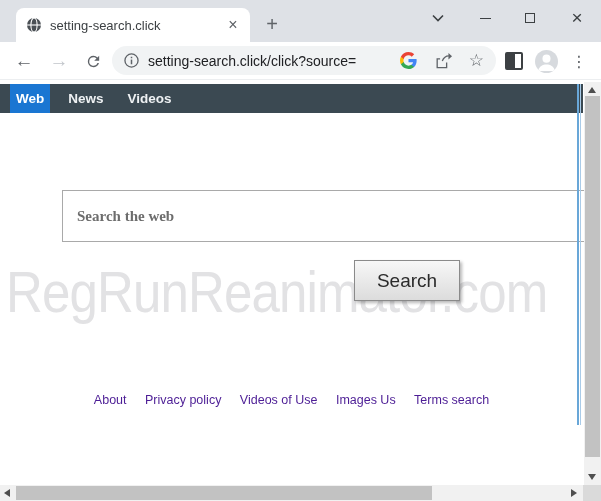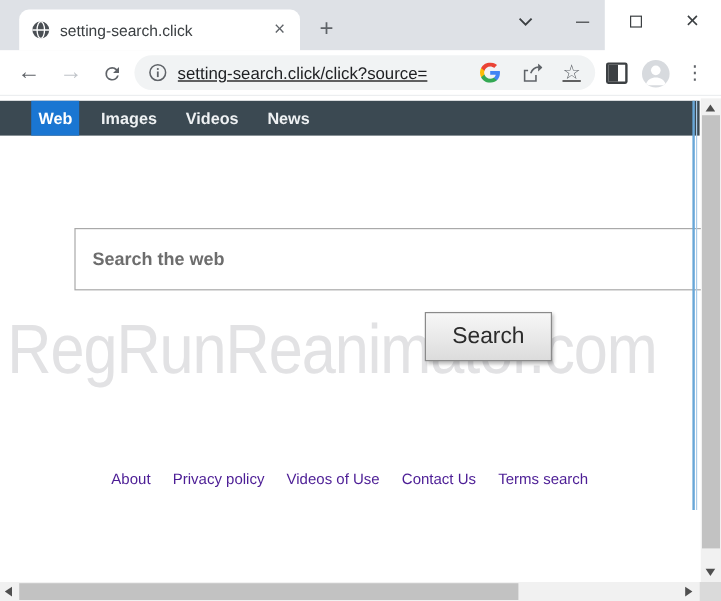--- a/index.html
+++ b/index.html
@@ -2,21 +2,21 @@
 <html><head>
 <meta charset="utf-8">
 <style>
   html,body{margin:0;padding:0;background:#fff;}
   *{box-sizing:border-box;}
   .window{
     position:relative;width:601px;height:501px;background:#fff;overflow:hidden;
     font-family:"Liberation Sans","DejaVu Sans",sans-serif;
   }
   
-  .tabstrip{position:absolute;left:0;top:0;width:504px;height:42px;background:#dee1e6;}
+  .tabstrip{position:absolute;left:0;top:0;width:601px;height:42px;background:#dee1e6;}
   .tab{
     position:absolute;left:16px;top:8px;width:234px;height:34px;background:#fff;
     border-radius:8px 8px 0 0;display:flex;align-items:center;padding:0 8px 0 10px;
   }
   .tab-title{flex:1;font-size:13px;color:#3c4043;margin-left:8px;white-space:nowrap;overflow:hidden;}
   .tab-close{font-size:16px;color:#5f6368;width:18px;text-align:center;line-height:18px;}
   .newtab{
     position:absolute;left:258px;top:11px;width:28px;height:26px;display:flex;
     align-items:center;justify-content:center;font-size:20px;color:#5f6368;
   }
@@ -28,45 +28,45 @@
   .min-glyph{width:11px;height:0;border-top:1.6px solid #3c4043;display:block;}
   .max-glyph{width:10px;height:10px;border:1.6px solid #3c4043;display:block;}
   
   .toolbar{position:absolute;left:0;top:42px;width:601px;height:38px;background:#fff;border-bottom:1px solid #eceef0;}
   .navbtn{position:absolute;top:0;height:38px;width:26px;display:flex;align-items:center;justify-content:center;}
   .back{left:11px;font-size:19px;color:#5f6368;}
   .fwd{left:46px;font-size:19px;color:#c1c5ca;}
   .reload{left:80px;}
   .omnibox{
     position:absolute;left:112px;top:4px;width:384px;height:29px;border-radius:15px;
-    background:#f1f3f4;display:flex;align-items:center;padding:0 12px;text-decoration:underline;
+    background:#f1f3f4;display:flex;align-items:center;padding:0 12px;
   }
   .url{font-size:14px;color:#202124;margin-left:9px;white-space:nowrap;flex:1;overflow:hidden;}
   .omni-icons{display:flex;align-items:center;gap:17px;margin-left:8px;}
   .star{font-size:17px;color:#5f6368;line-height:17px;}
   .sidepanel{position:absolute;left:505px;top:10px;width:18px;height:18px;border:2px solid #3c4043;border-radius:2px;}
   .sidepanel-fill{position:absolute;left:0;top:0;width:8px;height:14px;background:#3c4043;}
   .avatar{position:absolute;left:535px;top:8px;width:23px;height:23px;border-radius:50%;background:#d7dade;overflow:hidden;}
   .dots{position:absolute;left:569px;top:0;height:38px;width:20px;display:flex;align-items:center;justify-content:center;font-size:16px;color:#5f6368;}
   
   .navbar{
     position:absolute;left:0;top:84px;width:583px;height:29px;background:#3b4952;
     display:flex;align-items:stretch;padding-left:10px;z-index:2;
   }
   .nav-item{font-size:13.5px;font-weight:bold;color:#eef1f3;line-height:29px;padding:0 12px;}
-  .nav-item.active{background:#1a76d2;color:#fff;padding:0 6px;margin-right:6px;margin-left:16px;}
+  .nav-item.active{background:#1a76d2;color:#fff;padding:0 6px;margin-right:6px;}
   
   .watermark{
     position:absolute;left:6px;top:258px;font-size:58px;color:#e2e2e4;letter-spacing:-1px;
     transform:scaleX(0.88);transform-origin:left top;white-space:nowrap;z-index:1;
   }
   .search-input{
     position:absolute;left:62px;top:190px;width:540px;height:52px;border:1px solid #a9a9a9;
     background:#fff;padding:0 14px;font-size:15px;font-weight:bold;color:#444;z-index:2;
-    font-family:Liberation Sans, sans-serif;outline:none;
+    font-family:Liberation Serif, serif;outline:none;
   }
   .search-input::placeholder{color:#6d6d6d;opacity:1;}
   .search-btn{
     position:absolute;left:354px;top:260px;width:106px;height:41px;z-index:3;
     border:1px solid #8a8a8a;background:linear-gradient(#f7f7f7,#dcdcdc);
     box-shadow:2px 2px 3px rgba(0,0,0,0.28);font-size:19px;color:#2b2b2b;
     font-family:"Liberation Sans","DejaVu Sans",sans-serif;
   }
   .footer{position:absolute;left:0;top:390px;width:583px;text-align:center;z-index:2;}
   .footer a{font-size:12.5px;color:#4c1d95;text-decoration:none;margin:0 7px;}
@@ -160,36 +160,35 @@
       <svg width="23" height="23" viewBox="0 0 24 24">
           <circle cx="12" cy="9" r="4.2" fill="#fff"></circle>
           <path d="M3 22c1.5-5 5-6.8 9-6.8s7.5 1.8 9 6.8z" fill="#fff"></path>
         </svg>
     </div>
     <div class="dots">⋮</div>
   </div>
 
   <div class="navbar">
     <span class="nav-item active">Web</span>
-    <span class="nav-item">Images</span>
+    <span class="nav-item">News</span>
     <span class="nav-item">Videos</span>
-    <span class="nav-item">News</span>
   </div>
 
   <div class="watermark">RegRunReanimator.com</div>
 
   <input class="search-input" type="text" placeholder="Search the web" style="">
 
   <button class="search-btn">Search</button>
 
   <div class="footer">
     <a href="#">About</a>
     <a href="#">Privacy policy</a>
     <a href="#">Videos of Use</a>
-    <a href="#">Contact Us</a>
+    <a href="#">Images Us</a>
     <a href="#">Terms search</a>
   </div>
 
   <div class="blue-line-1"></div>
   <div class="blue-line-2"></div>
 
   <div class="vscroll">
     <span class="tri tri-up"></span>
     <div class="vthumb"></div>
     <span class="tri tri-down"></span>

